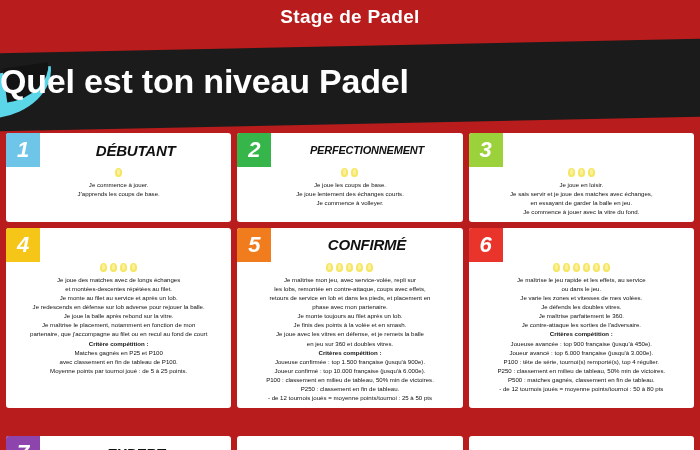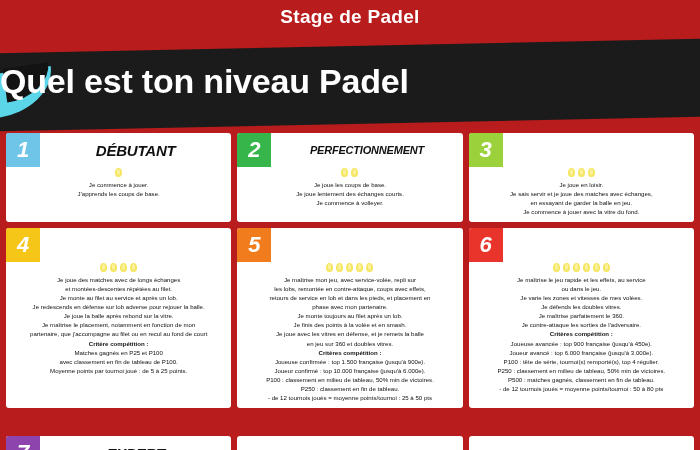--- a/index.html
+++ b/index.html
@@ -255,20 +255,21 @@
           <p>Matches gagnés en P25 et P100</p>
           <p>avec classement en fin de tableau de P100.</p>
           <p>Moyenne points par tournoi joué : de 5 à 25 points.</p>
         </div>
       </div>
     </div>
 
     <div class="card">
       <div class="card-head">
         <div class="num" style="background:#f07c1e">5</div>
+        <div class="lvl-name">CONFIRMÉ</div>
       </div>
       <div class="balls">
         <span class="ball"></span>
         <span class="ball"></span>
         <span class="ball"></span>
         <span class="ball"></span>
         <span class="ball"></span>
       </div>
       <div class="body">
         <p>Je maîtrise mon jeu, avec service-volée, repli sur</p>

